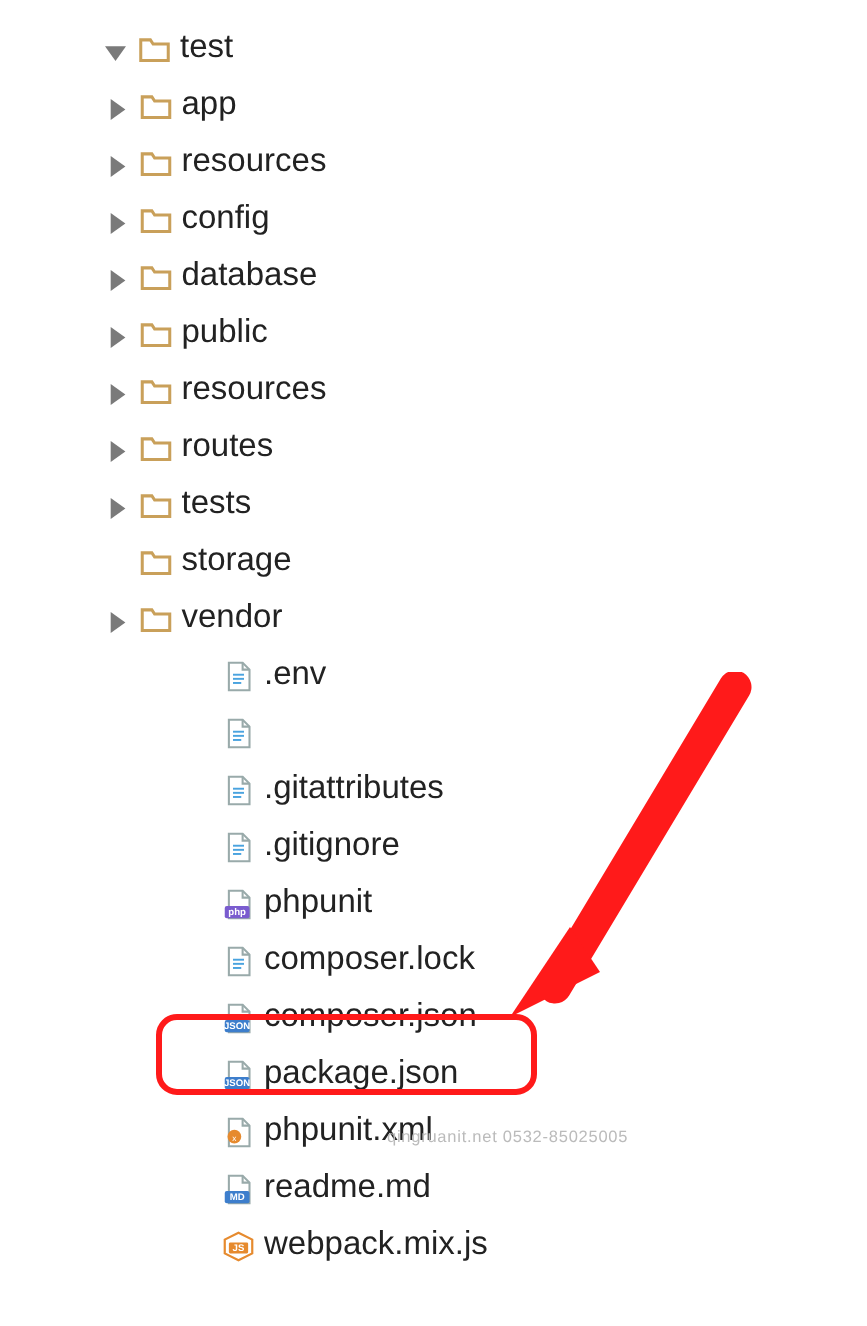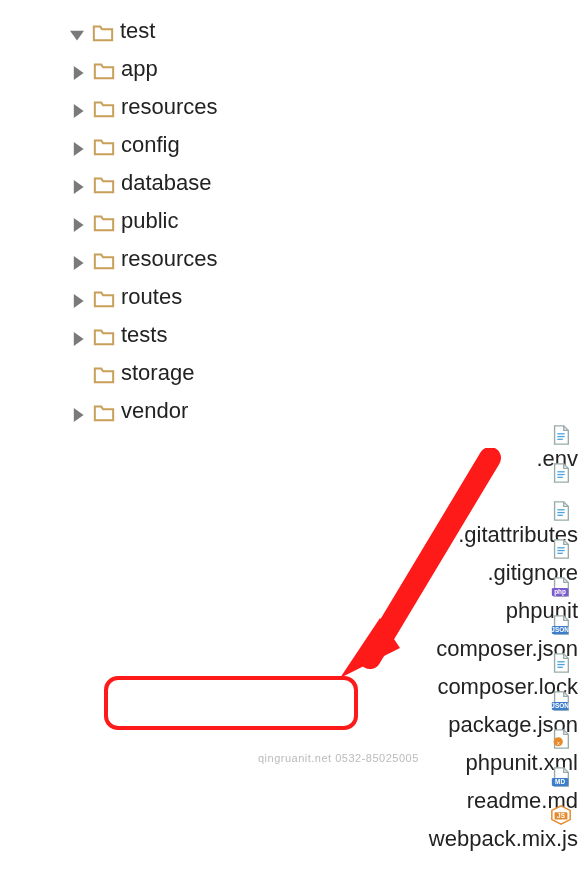--- a/index.html
+++ b/index.html
@@ -37,21 +37,21 @@
     margin-right: 6px;
     flex-shrink: 0;
     position: relative;
   }
   .label {
     color: #222;
     font-weight: 400;
   }
   .indent-0 { padding-left: 44px; }
   .indent-1 { padding-left: 45px; }
-  .indent-2 { padding-left: 124px; flex-direction: column; }
+  .indent-2 { padding-left: 124px; }
   .highlight-box {
     position: absolute;
     border: 4px solid #ff1a1a;
     border-radius: 14px;
     left: 104px;
     top: 676px;
     width: 254px;
     height: 54px;
     pointer-events: none;
   }
@@ -279,37 +279,37 @@
     <text x="11" y="20" text-anchor="middle" font-size="7" font-weight="bold" fill="#fff" font-family="Arial" class="badge-txt">php</text>
   </svg>
 </span>
         <span class="label">phpunit</span>
       </div>
       <div class="row indent-2">
         <span class="icon">
   <svg width="22" height="22" viewBox="0 0 24 24">
     <path d="M5 2 L15 2 L20 7 L20 22 L5 22 Z" fill="#fff" stroke="#9aa" stroke-width="1.5"></path>
     <path d="M15 2 L15 7 L20 7" fill="none" stroke="#9aa" stroke-width="1.5"></path>
+    <rect x="8" y="10" width="8" height="1.4" fill="#4aa3df"></rect>
+    <rect x="8" y="13" width="8" height="1.4" fill="#4aa3df"></rect>
+    <rect x="8" y="16" width="6" height="1.4" fill="#4aa3df"></rect>
+  </svg>
+</span>
+        <span class="label">composer.lock</span>
+      </div>
+      <div class="row indent-2">
+        <span class="icon">
+  <svg width="22" height="22" viewBox="0 0 24 24">
+    <path d="M5 2 L15 2 L20 7 L20 22 L5 22 Z" fill="#fff" stroke="#9aa" stroke-width="1.5"></path>
+    <path d="M15 2 L15 7 L20 7" fill="none" stroke="#9aa" stroke-width="1.5"></path>
     <rect x="2" y="13" width="18" height="9" rx="1.5" class="badge-bg" fill="#3d7ecc"></rect>
     <text x="11" y="20" text-anchor="middle" font-size="7" font-weight="bold" fill="#fff" font-family="Arial" class="badge-txt">JSON</text>
   </svg>
 </span>
         <span class="label">composer.json</span>
-      </div>
-      <div class="row indent-2">
-        <span class="icon">
-  <svg width="22" height="22" viewBox="0 0 24 24">
-    <path d="M5 2 L15 2 L20 7 L20 22 L5 22 Z" fill="#fff" stroke="#9aa" stroke-width="1.5"></path>
-    <path d="M15 2 L15 7 L20 7" fill="none" stroke="#9aa" stroke-width="1.5"></path>
-    <rect x="8" y="10" width="8" height="1.4" fill="#4aa3df"></rect>
-    <rect x="8" y="13" width="8" height="1.4" fill="#4aa3df"></rect>
-    <rect x="8" y="16" width="6" height="1.4" fill="#4aa3df"></rect>
-  </svg>
-</span>
-        <span class="label">composer.lock</span>
       </div>
       <div class="row indent-2">
         <span class="icon">
   <svg width="22" height="22" viewBox="0 0 24 24">
     <path d="M5 2 L15 2 L20 7 L20 22 L5 22 Z" fill="#fff" stroke="#9aa" stroke-width="1.5"></path>
     <path d="M15 2 L15 7 L20 7" fill="none" stroke="#9aa" stroke-width="1.5"></path>
     <rect x="2" y="13" width="18" height="9" rx="1.5" class="badge-bg" fill="#3d7ecc"></rect>
     <text x="11" y="20" text-anchor="middle" font-size="7" font-weight="bold" fill="#fff" font-family="Arial" class="badge-txt">JSON</text>
   </svg>
 </span>

